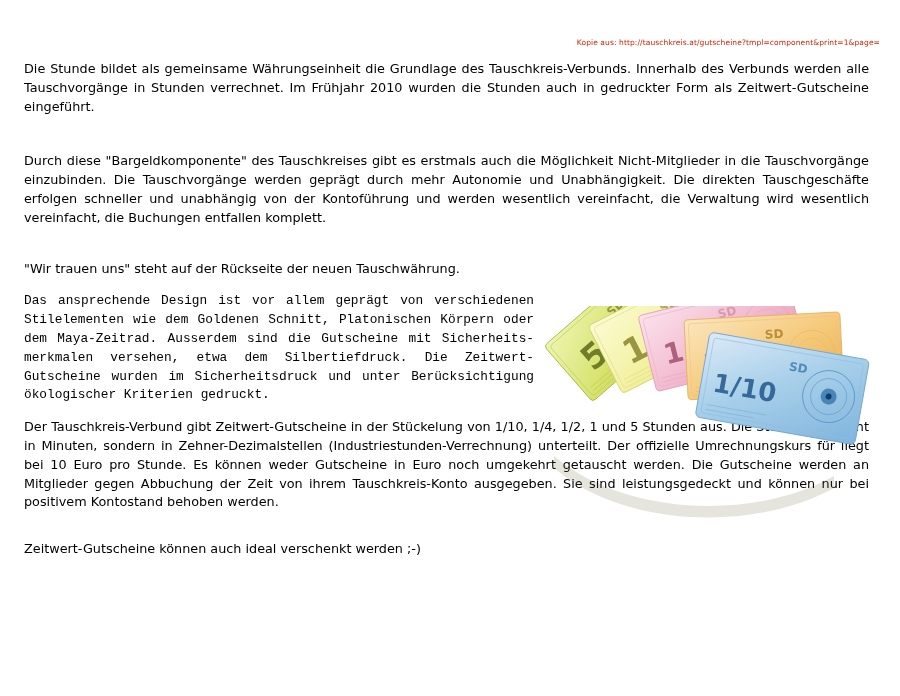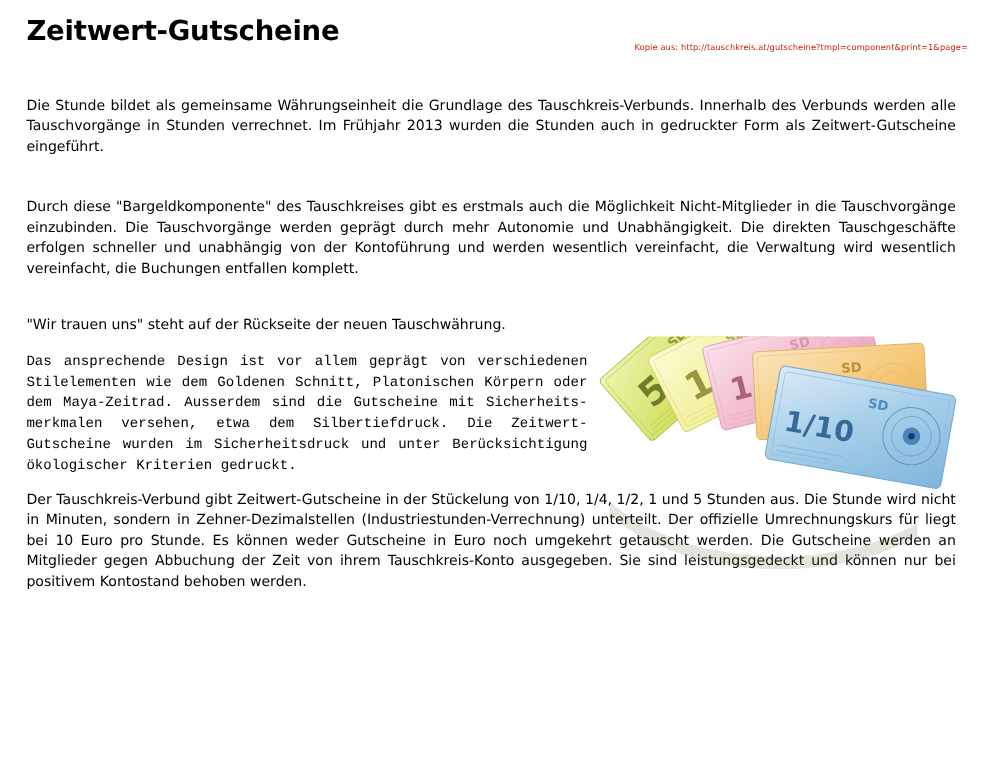--- a/index.html
+++ b/index.html
@@ -83,34 +83,34 @@
   }
   .notes-figure svg {
     display: block;
   }
 </style>
 </head>
 <body>
 
 <div class="page">
 
-  <h1 class="title">Zeitwert-Gutscheine</h1>
 
   <div class="source-note">Kopie aus: http://tauschkreis.at/gutscheine?tmpl=component&amp;print=1&amp;page=</div>
 
-  <p class="body-text p1">Die Stunde bildet als gemeinsame Währungseinheit die Grundlage des Tauschkreis-Verbunds.  Innerhalb des Verbunds werden alle Tauschvorgänge in Stunden verrechnet. Im Frühjahr 2013 wurden die Stunden auch in gedruckter Form als Zeitwert-Gutscheine eingeführt.</p>
+  <p class="body-text p1">Die Stunde bildet als gemeinsame Währungseinheit die Grundlage des Tauschkreis-Verbunds.  Innerhalb des Verbunds werden alle Tauschvorgänge in Stunden verrechnet. Im Frühjahr 2010 wurden die Stunden auch in gedruckter Form als Zeitwert-Gutscheine eingeführt.</p>
 
   <p class="body-text p2">Durch diese "Bargeldkomponente" des Tauschkreises gibt es erstmals auch die Möglichkeit Nicht-Mitglieder in die Tauschvorgänge einzubinden. Die Tauschvorgänge werden geprägt durch mehr Autonomie und Unabhängigkeit. Die direkten Tauschgeschäfte erfolgen schneller und unabhängig von der Kontoführung und werden wesentlich vereinfacht, die Verwaltung wird wesentlich vereinfacht, die Buchungen entfallen komplett.</p>
 
   <p class="body-text quote-block">"Wir trauen uns" steht auf der Rückseite der neuen Tauschwährung.</p>
 
   <p class="body-text p3">Das ansprechende Design ist vor allem geprägt von verschiedenen Stilelementen wie dem Goldenen Schnitt, Platonischen Körpern oder dem Maya-Zeitrad. Ausserdem sind die Gutscheine mit Sicherheits-merkmalen versehen, etwa dem Silbertiefdruck. Die Zeitwert-Gutscheine wurden im Sicherheitsdruck und unter Berücksichtigung ökologischer Kriterien gedruckt.</p>
 
   <p class="body-text p4">Der Tauschkreis-Verbund gibt Zeitwert-Gutscheine in der Stückelung von 1/10, 1/4, 1/2, 1 und 5 Stunden aus. Die Stunde wird nicht in Minuten, sondern in Zehner-Dezimalstellen (Industriestunden-Verrechnung) unterteilt. Der offizielle Umrechnungskurs für liegt bei 10 Euro pro Stunde. Es können weder Gutscheine in Euro noch umgekehrt getauscht werden. Die Gutscheine werden an Mitglieder gegen Abbuchung der Zeit von ihrem Tauschkreis-Konto ausgegeben. Sie sind leistungsgedeckt und können nur bei positivem Kontostand behoben werden.</p>
 
+  <p class="body-text p5">Zeitwert-Gutscheine können auch ideal verschenkt werden ;-)</p>
 
   <div class="notes-figure">
     <svg width="346" height="224" viewBox="0 0 346 224" xmlns="http://www.w3.org/2000/svg">
       <defs>
         <linearGradient id="gGreen" x1="0" y1="0" x2="1" y2="1">
           <stop offset="0%" stop-color="#eef5b0"></stop>
           <stop offset="55%" stop-color="#d4e065"></stop>
           <stop offset="100%" stop-color="#bcd246"></stop>
         </linearGradient>
         <linearGradient id="gYellow" x1="0" y1="0" x2="1" y2="1">

